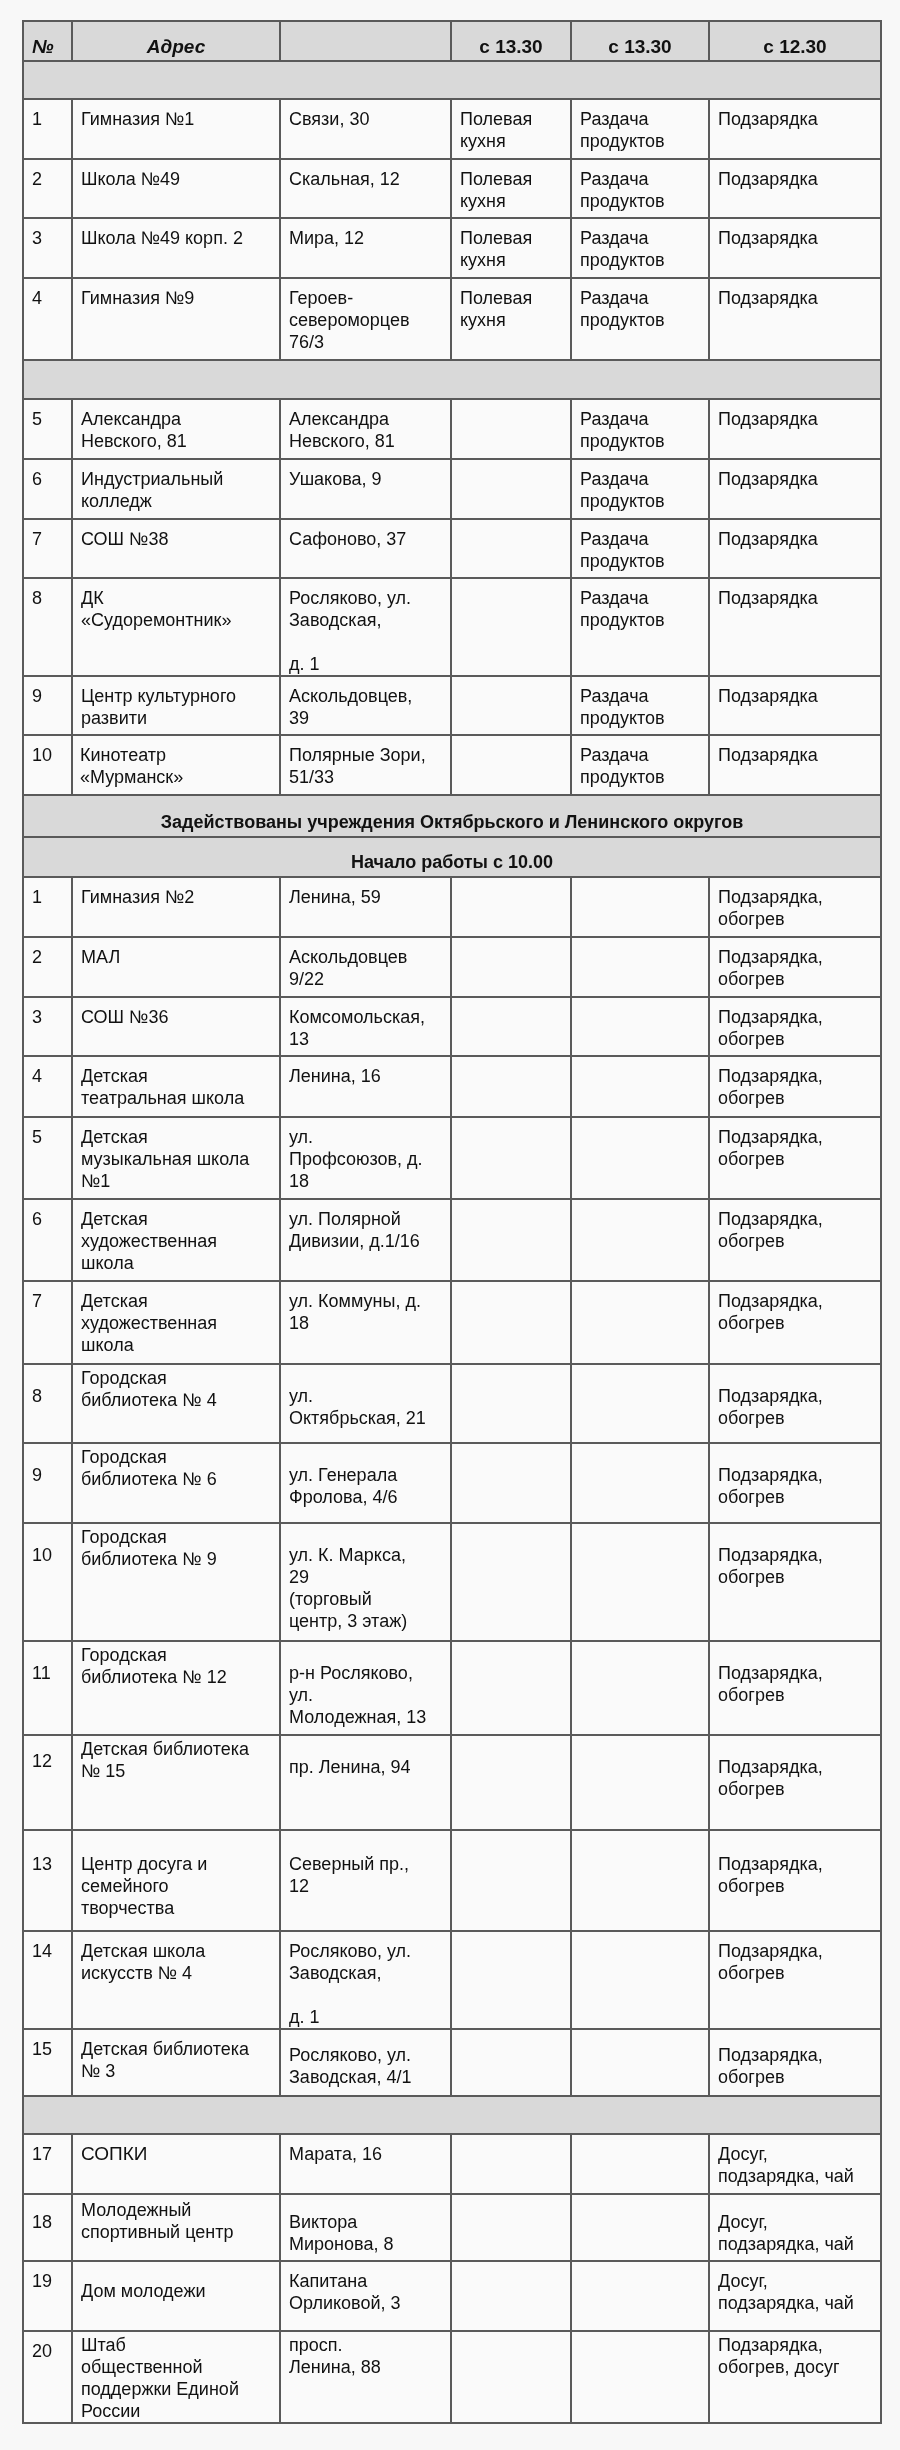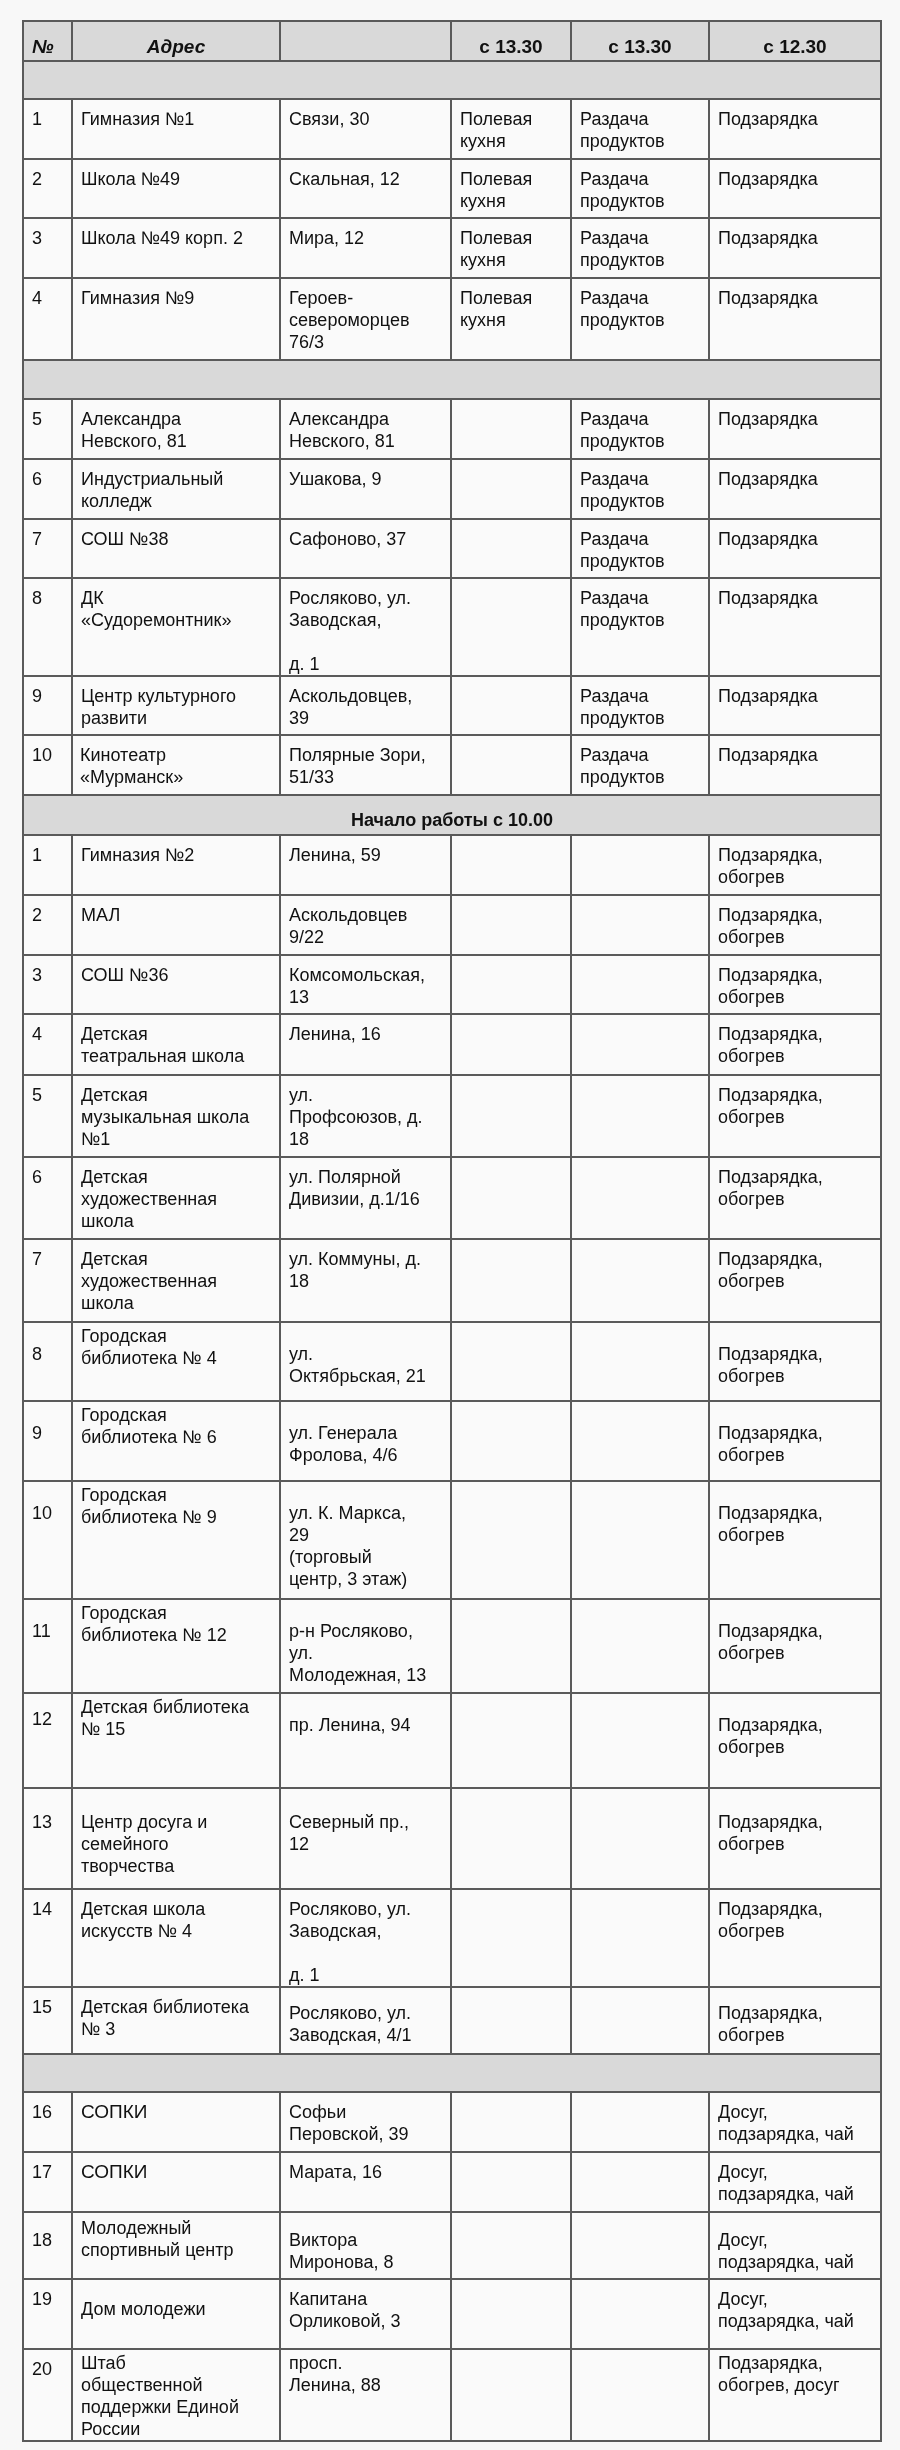--- a/index.html
+++ b/index.html
@@ -185,20 +185,23 @@
         <td style="height: 50px; padding-left: 7px;">Кинотеатр
 «Мурманск»</td>
         <td style="height: 50px;">Полярные Зори,
 51/33</td>
         <td style="height: 50px;"></td>
         <td style="height: 50px;">Раздача
 продуктов</td>
         <td style="height: 50px;">Подзарядка</td>
       </tr>
       <tr class="heading">
+        <td colspan="6" style="height: 37px;">Задействованы учреждения Октябрьского и Ленинского округов</td>
+      </tr>
+      <tr class="heading">
         <td colspan="6" style="height: 35px;">Начало работы с 10.00</td>
       </tr>
       <tr>
         <td class="num" style="height: 50px;">1</td>
         <td style="height: 50px; margin-top: 26px;">Гимназия №2</td>
         <td style="height: 50px;">Ленина, 59</td>
         <td style="height: 50px;"></td>
         <td style="height: 50px;"></td>
         <td style="height: 50px;">Подзарядка,
 обогрев</td>
@@ -358,30 +361,20 @@
 № 3</td>
         <td style="height: 51px; padding-top: 14px;">Росляково, ул.
 Заводская, 4/1</td>
         <td style="height: 51px;"></td>
         <td style="height: 51px;"></td>
         <td style="height: 51px; padding-top: 14px;">Подзарядка,
 обогрев</td>
       </tr>
       <tr class="gap">
         <td colspan="6" style="height: 36px;"></td>
-      </tr>
-      <tr>
-        <td class="num" style="height: 50px;">16</td>
-        <td class="big" style="height: 50px;">СОПКИ</td>
-        <td style="height: 50px;">Софьи
-Перовской, 39</td>
-        <td style="height: 50px;"></td>
-        <td style="height: 50px;"></td>
-        <td style="height: 50px;">Досуг,
-подзарядка, чай</td>
       </tr>
       <tr>
         <td class="num" style="height: 50px;">17</td>
         <td class="big" style="height: 50px;">СОПКИ</td>
         <td style="height: 50px;">Марата, 16</td>
         <td style="height: 50px;"></td>
         <td style="height: 50px;"></td>
         <td style="height: 50px;">Досуг,
 подзарядка, чай</td>
       </tr>

